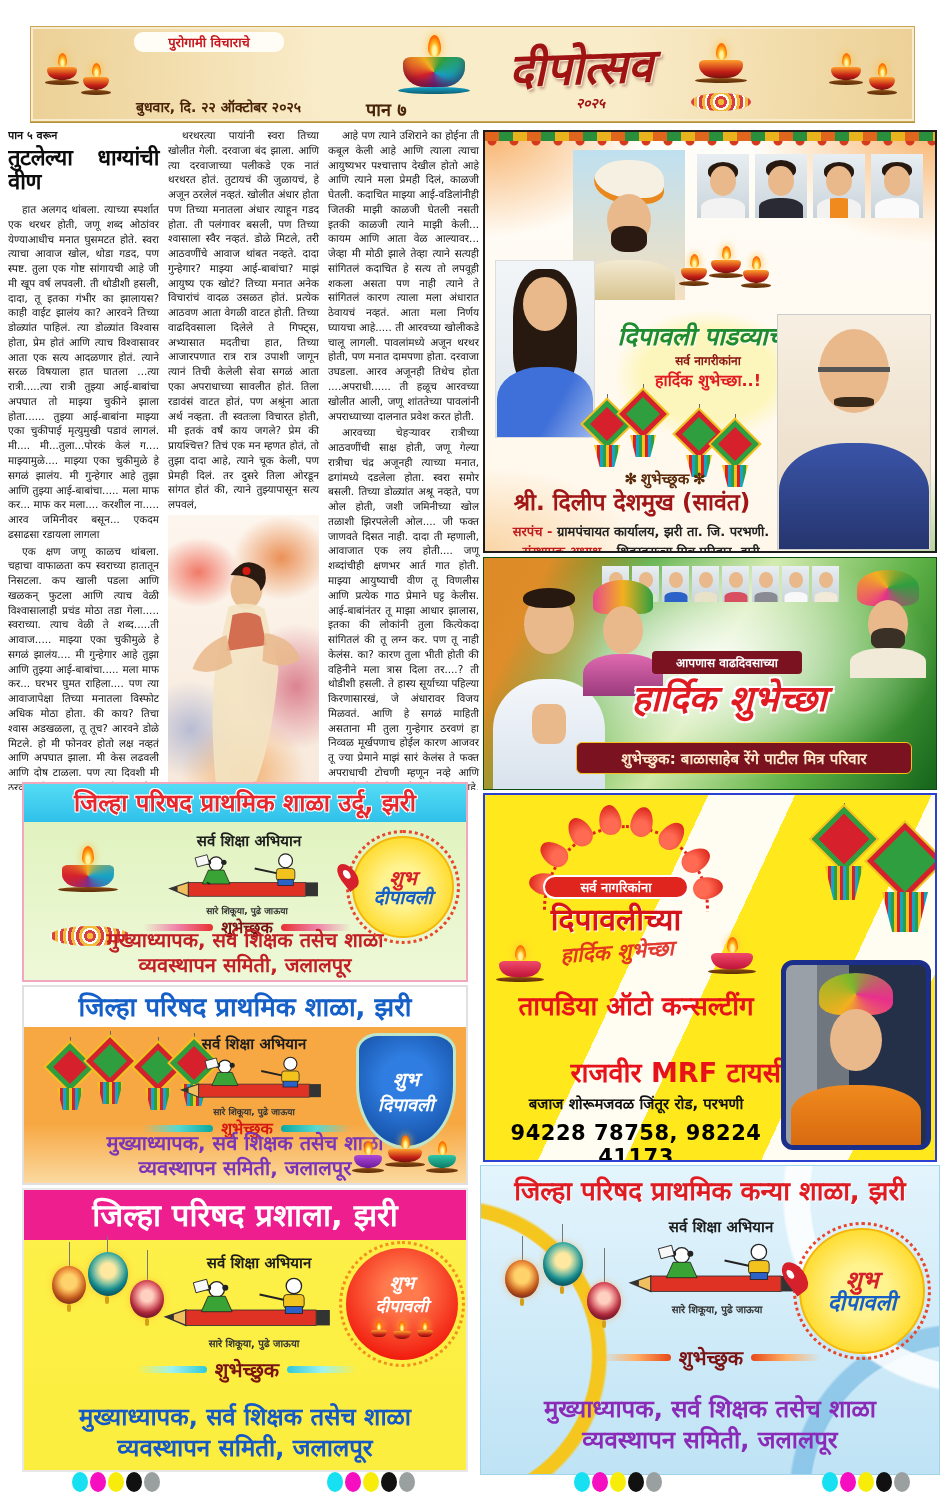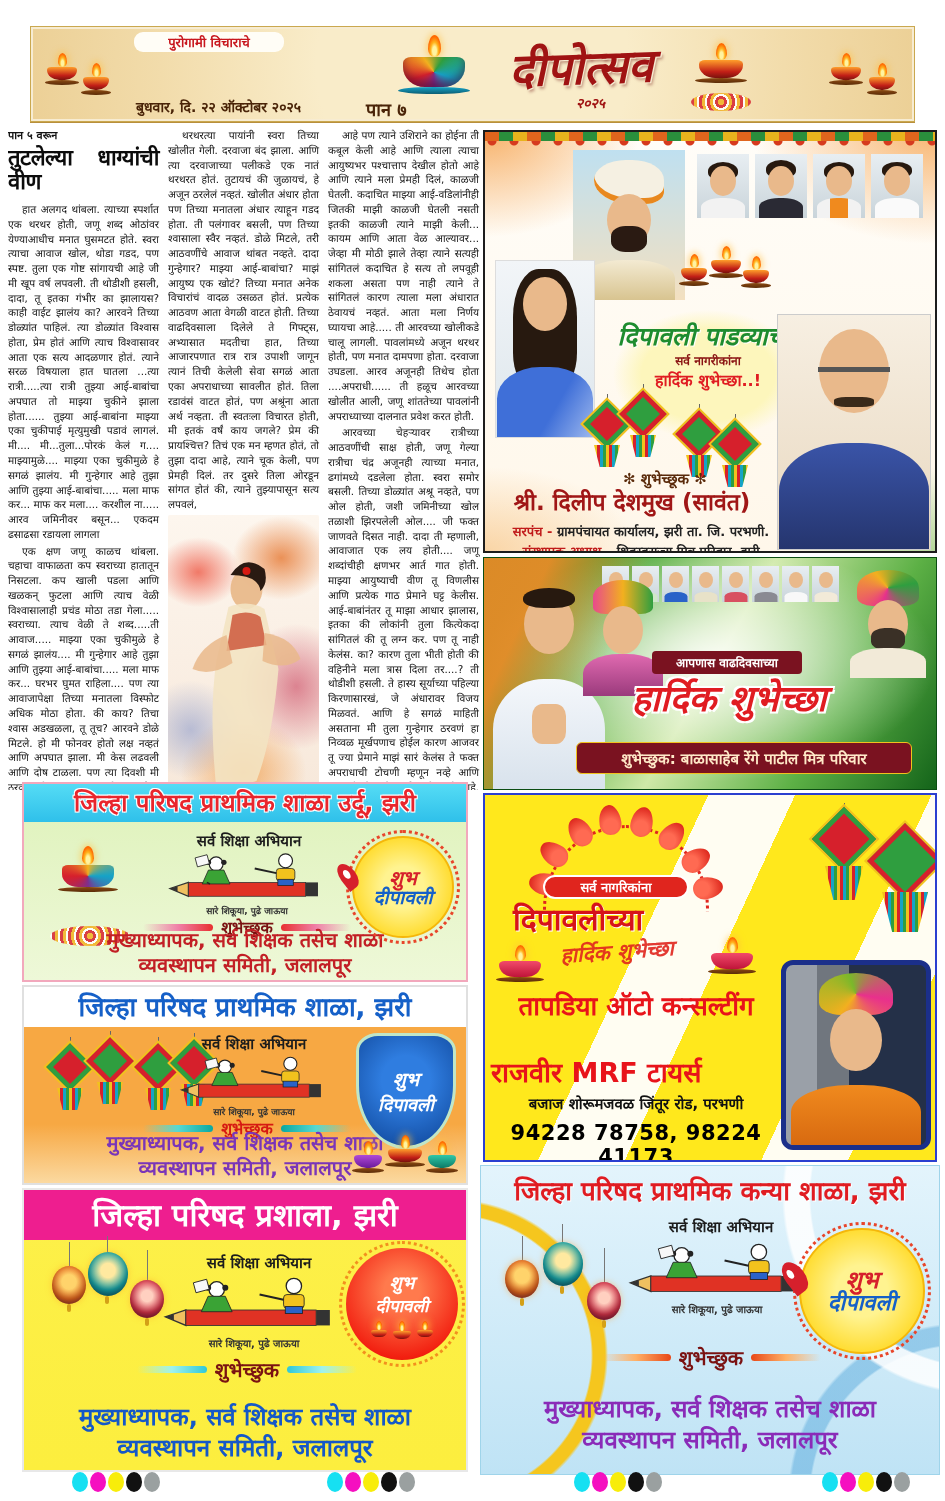--- a/index.html
+++ b/index.html
@@ -122,21 +122,21 @@
       radial-gradient(220px 120px at 0% 100%,rgba(246,190,120,.6),transparent 70%),
       linear-gradient(180deg,#fffdf8,#fff7ea);}
   .toran{position:absolute;left:0;top:0;width:100%;height:9px;
     background:repeating-linear-gradient(90deg,#e0651d 0 14px,#2a8f3c 14px 28px,#e8b31d 28px 42px);}
   .toran:after{content:"";position:absolute;left:0;top:9px;width:100%;height:8px;
     background:radial-gradient(circle at 7px 0,#d63a1e 4px,transparent 5px);background-size:22px 8px;background-repeat:repeat-x;}
   .adA-greet1{color:#1e8c2f;font-weight:bold;font-style:italic;font-size:25px;line-height:1.05;
     text-shadow:1px 1px 0 #fff;}
   .adA-sub{color:#8a1313;font-weight:bold;font-size:12px;margin-top:2px;}
   .adA-wish{color:#e01c22;font-weight:bold;font-size:16px;}
-  .adA-shub{color:#5a2a0a;font-weight:bold;font-size:15px;}
+  .adA-shub{color:#5a2a0a;font-weight:bold;font-size:15px;font-family:Liberation Serif, serif;}
   .adA-name{color:#a01616;font-weight:bold;font-size:23px;line-height:1.1;}
   .adA-det{font-size:13px;font-weight:bold;color:#222;line-height:1.5;}
   .adA-det .lab{color:#c01a1a;}
 
   
   #adB{left:483px;top:557px;width:454px;height:233px;border:1px solid #0b4d12;
     background:
       linear-gradient(115deg,rgba(240,140,40,.9) 0 12%,transparent 30%),
       radial-gradient(300px 160px at 50% 45%,rgba(255,255,255,.9),transparent 75%),
       linear-gradient(120deg,#1c7a1c 0%,#5cb045 30%,#cfe9a8 50%,#5cb045 75%,#14641a 100%);}
@@ -171,27 +171,27 @@
   
   #adF{left:483px;top:793px;width:454px;height:369px;border:2px solid #2b3fd0;
     background:linear-gradient(115deg,#ffe81c 0 36%,#fffdf2 36% 50%,#ffe81c 50% 72%,#fffdf2 72% 86%,#ffe81c 86%);}
   .arch{position:absolute;left:40px;top:16px;width:200px;height:108px;}
   .arch .ring{position:absolute;left:18px;top:14px;width:160px;height:160px;border-radius:50%;
     border:3px dotted #e0251e;clip-path:polygon(0 0,100% 0,100% 52%,0 52%);}
   .pet{position:absolute;width:22px;height:30px;border-radius:50% 50% 50% 50%/62% 62% 38% 38%;
     background:radial-gradient(circle at 50% 70%,#ff6a52 0 30%,#d61a12 100%);}
   .adF-ribbon{position:absolute;left:58px;top:80px;width:146px;background:#e0251e;color:#fff;border:2px solid #fff;
     border-radius:12px;font-size:13px;font-weight:bold;text-align:center;padding:1px 0;}
-  .adF-greet{position:absolute;left:28px;top:103px;width:206px;text-align:left;color:#d6131a;font-weight:bold;font-size:30px;
+  .adF-greet{position:absolute;left:28px;top:103px;width:206px;text-align:center;color:#d6131a;font-weight:bold;font-size:30px;
     text-shadow:1px 1px 0 #fff;}
   .adF-script{position:absolute;left:22px;top:142px;width:220px;text-align:center;color:#e0251e;
     font-weight:bold;font-style:italic;font-size:21px;transform:rotate(-4deg);opacity:.9;}
   .adF-b1{position:absolute;left:6px;top:192px;width:290px;text-align:center;color:#e8131a;font-weight:bold;font-size:26px;}
   .adF-a1{position:absolute;left:6px;top:230px;width:290px;text-align:center;color:#111;font-weight:bold;font-size:15px;}
-  .adF-b2{position:absolute;left:6px;top:258px;width:290px;text-align:left;color:#e8131a;font-weight:bold;font-size:27px;}
+  .adF-b2{position:absolute;left:6px;top:258px;width:290px;text-align:right;color:#e8131a;font-weight:bold;font-size:27px;}
   .adF-a2{position:absolute;left:6px;top:298px;width:290px;text-align:center;color:#111;font-weight:bold;font-size:15px;}
   .adF-ph{position:absolute;left:6px;top:326px;width:290px;text-align:center;color:#000;font-weight:bold;font-size:21px;letter-spacing:.5px;}
   .adF-photo{position:absolute;left:296px;top:165px;width:150px;height:190px;border:5px solid #1b2f8a;border-radius:12px;
     background:linear-gradient(90deg,#9aa0a8 0 22%,#70767e 22% 45%,#243048 45% 100%);overflow:hidden;}
 
   
   #adG{left:480px;top:1165px;width:460px;height:310px;border:1px solid #9fd4ea;
     background:
       radial-gradient(circle at -30px 190px,transparent 140px,#f5c61e 142px 154px,transparent 157px),
       radial-gradient(circle at 500px 30px,transparent 170px,rgba(255,255,255,.85) 172px 196px,transparent 199px),

